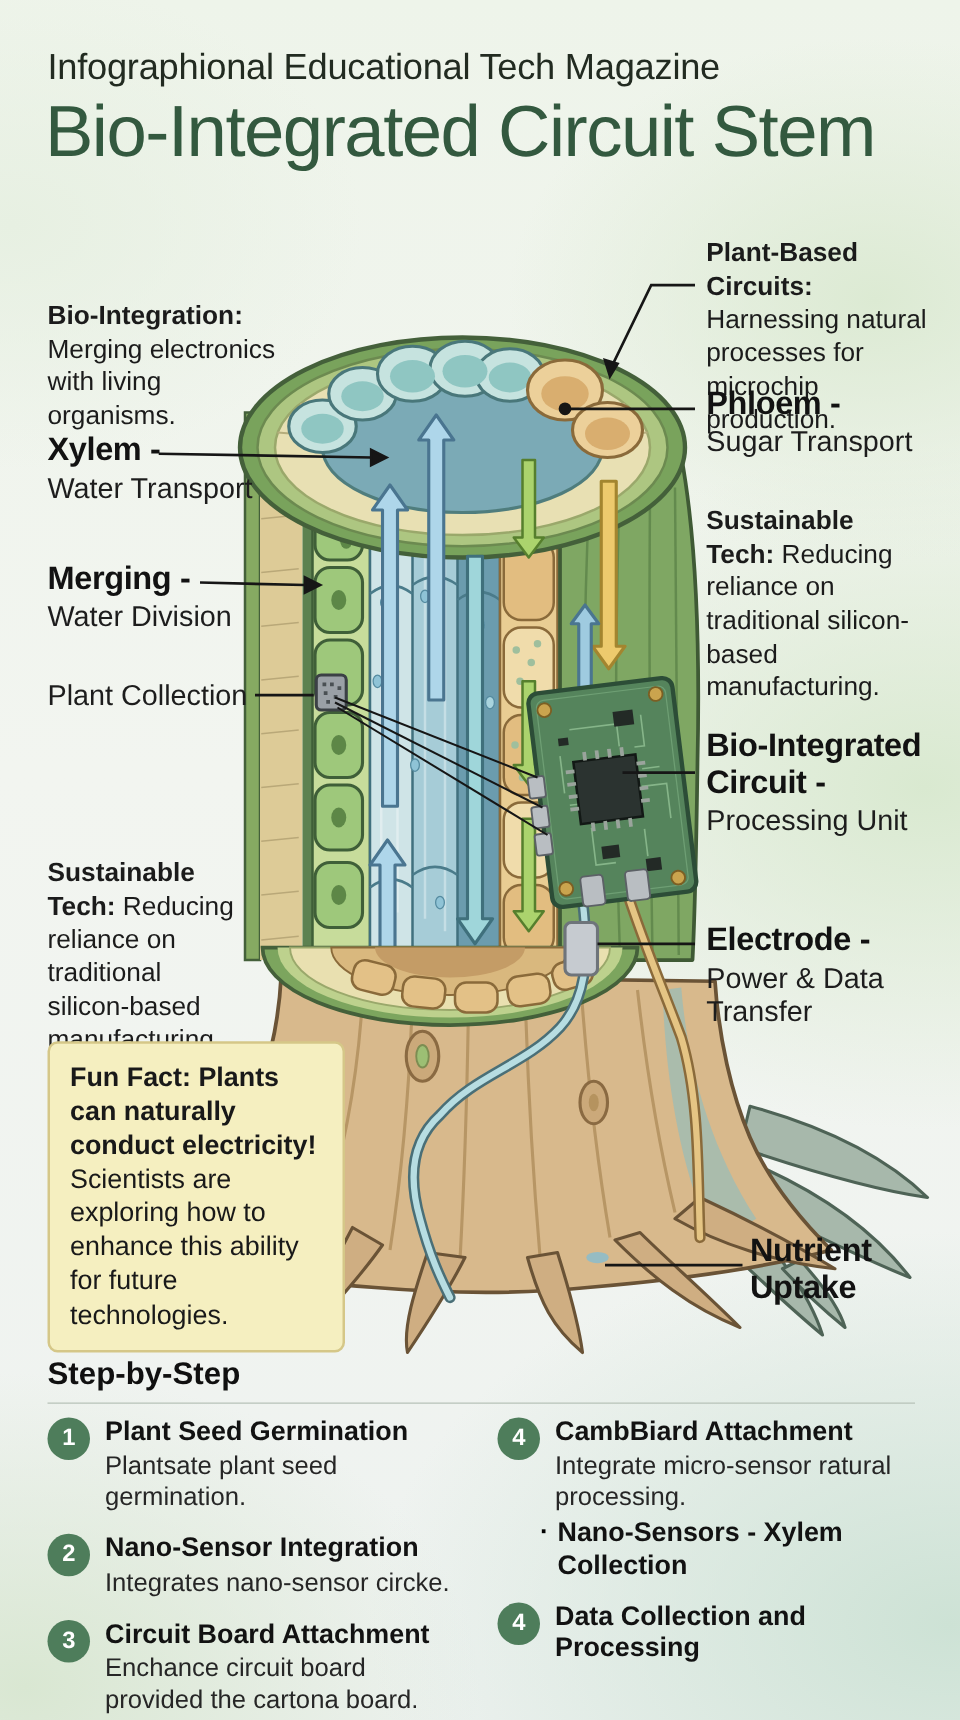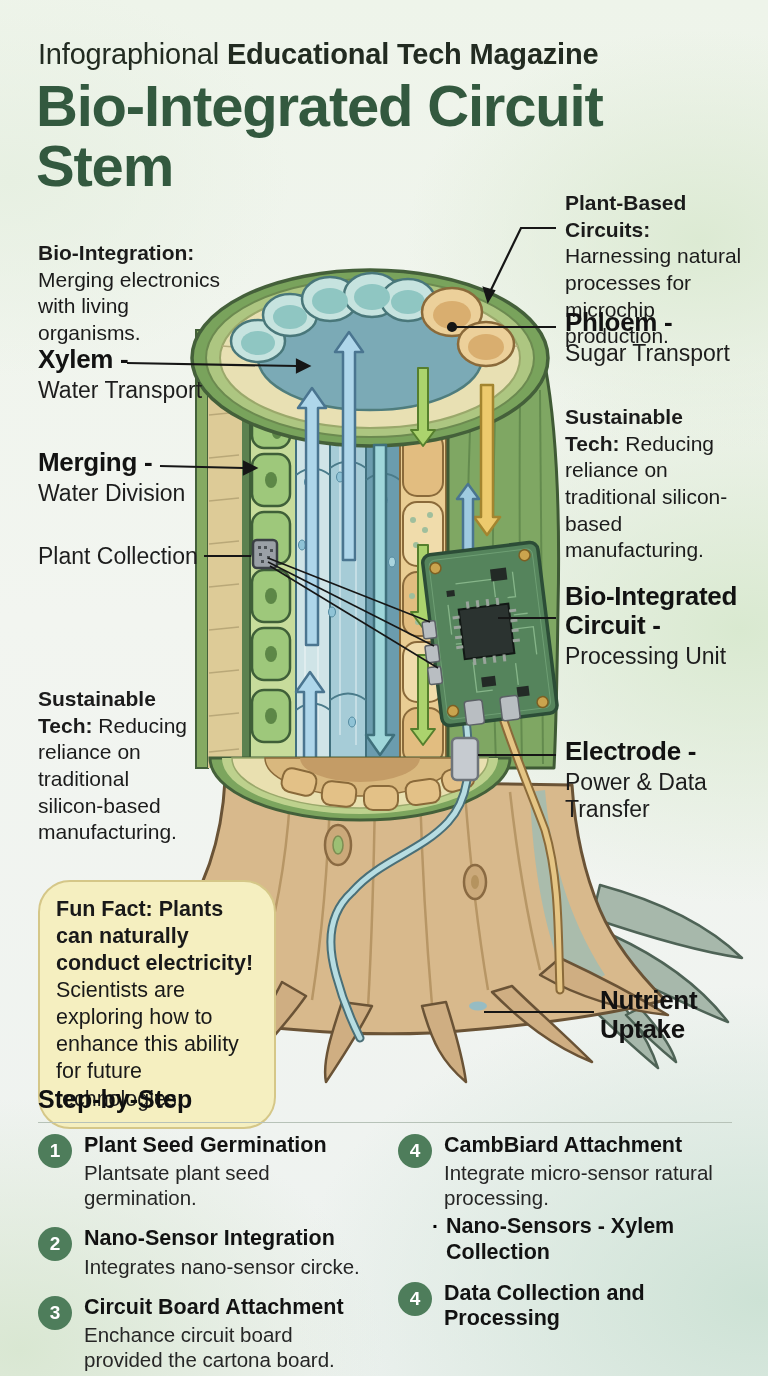--- a/index.html
+++ b/index.html
@@ -9,30 +9,30 @@
     background:
       radial-gradient(420px 300px at 700px 240px,#dcead3 0%,rgba(220,234,211,0) 70%),
       radial-gradient(520px 380px at 740px 630px,#d9e9d0 0%,rgba(217,233,208,0) 72%),
       radial-gradient(620px 420px at 760px 1300px,#cde2d5 0%,rgba(205,226,213,0) 75%),
       radial-gradient(520px 360px at 20px 1350px,#d9e7d2 0%,rgba(217,231,210,0) 70%),
       radial-gradient(400px 280px at 10px 180px,#e7f0e2 0%,rgba(231,240,226,0) 70%),
       linear-gradient(180deg,#eef4ea 0%,#f2f5f0 45%,#eef2f0 100%);
   }
   .abs{position:absolute;}
   .kicker{left:38px;top:38px;font-size:29px;color:#222b21;letter-spacing:-.2px;}
-  .kicker b{font-weight:bold;}
-  .title{left:36px;top:76px;width:710px;font-size:58px;font-weight:bold;color:#33593f;
+  .kicker b{font-weight:normal;}
+  .title{left:36px;top:76px;width:710px;font-size:58px;font-weight:normal;color:#33593f;
          line-height:1.04;letter-spacing:-1.2px;}
   .note{font-size:21px;line-height:1.27;color:#1b1b1b;}
   .note b{font-weight:bold;}
   .callout{color:#121212;}
   .callout .t{font-size:26px;font-weight:bold;line-height:1.12;letter-spacing:-.3px;}
   .callout .s{font-size:23px;line-height:1.18;margin-top:3px;color:#1d1d1d;}
-  .funfact{left:38px;top:880px;width:238px;box-sizing:border-box;background:#f5efc0;
-           border:2px solid #d5c788;border-radius:32px;padding:14px 16px;
+  .funfact{left:38px;top:833px;width:238px;box-sizing:border-box;background:#f5efc0;
+           border:2px solid #d5c788;border-radius:8px;padding:14px 16px;
            font-size:21.5px;line-height:1.26;color:#191919;}
   .funfact b{font-weight:bold;}
   .steps-heading{left:38px;top:1085px;font-size:25px;font-weight:bold;color:#101010;}
   .divider{left:38px;top:1122px;width:694px;height:1px;background:#b7c2b8;}
   .step-col{display:flex;flex-direction:column;gap:16px;}
   .step{display:flex;gap:12px;}
   .step-num{flex:0 0 34px;width:34px;height:34px;border-radius:50%;background:#4e7d5b;
             color:#fff;font-weight:bold;font-size:19px;display:flex;align-items:center;
             justify-content:center;margin-top:1px;}
   .step-title{font-size:21.5px;font-weight:bold;color:#121212;line-height:1.18;}

